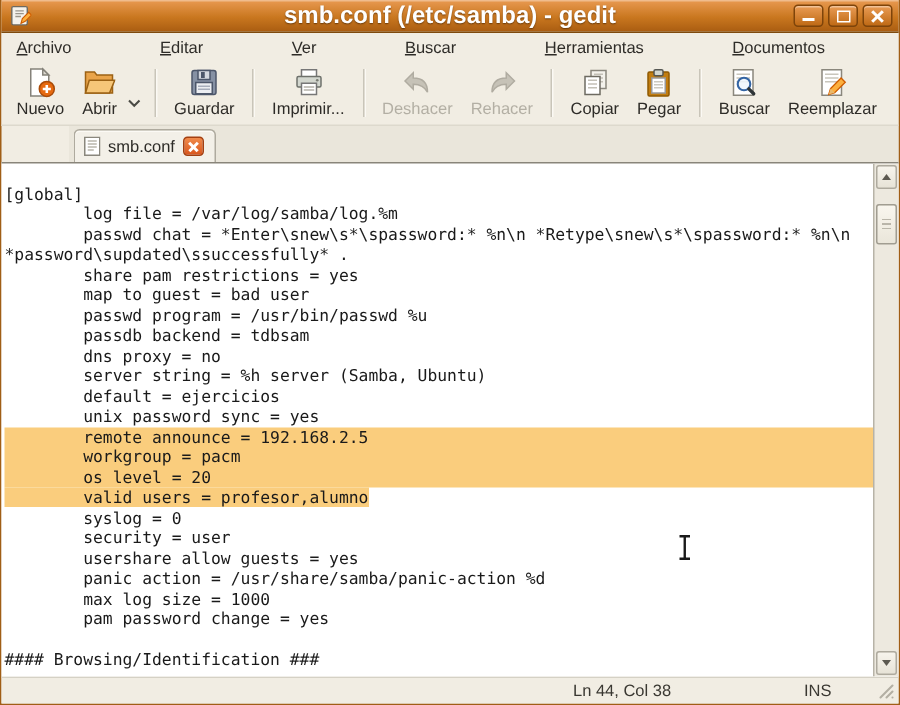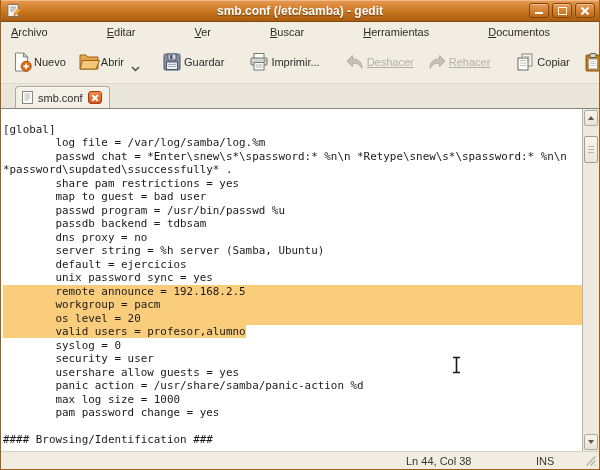--- a/index.html
+++ b/index.html
@@ -9,49 +9,49 @@
   .window { width:600px; height:470px; display:flex; flex-direction:column;
             border-left:1px solid #a05e16; border-right:1px solid #a05e16; border-bottom:1px solid #a05e16;
             background:#f1ede3; }
 
   
   .titlebar { height:22px; flex:0 0 22px; position:relative; display:flex; align-items:center;
               background:linear-gradient(#e99a52, #c9771f 55%, #aa5d11);
               border-bottom:1px solid #7e4a0c; box-shadow:inset 0 1px 0 rgba(255,255,255,.35); }
   .titlebar .app-icon { margin-left:5px; display:flex; }
   .title-text { position:absolute; left:0; right:0; text-align:center; color:#fff; font-weight:bold;
-                font-size:12px; text-shadow:0 1px 1px rgba(60,30,0,.65); pointer-events:none; }
+                font-size:16px; text-shadow:0 1px 1px rgba(60,30,0,.65); pointer-events:none; }
   .win-controls { margin-left:auto; display:flex; gap:3px; padding-right:4px; position:relative; }
   .win-btn { width:20px; height:15px; border:1px solid #7e440a; border-radius:3px;
              background:linear-gradient(#ea9c55, #bf6a15);
              box-shadow:inset 0 1px 0 rgba(255,255,255,.4); position:relative; }
   .win-btn .g-min { position:absolute; left:5px; right:5px; bottom:3px; height:2px; background:#fff; }
   .win-btn .g-max { position:absolute; left:5px; top:3px; width:9px; height:8px; border:1.5px solid #fff; }
   .win-btn .g-x1, .win-btn .g-x2 { position:absolute; left:4px; top:6px; width:10px; height:2px; background:#fff; }
   .win-btn .g-x1 { transform:rotate(45deg); }
   .win-btn .g-x2 { transform:rotate(-45deg); }
 
   
   .menubar { height:19px; flex:0 0 19px; display:flex; align-items:center; background:#f1ede3; padding-left:2px;gap:43px; }
   .menu-item { padding:2px 8px; white-space:nowrap; }
   .mn { text-decoration:underline; }
 
   
   .toolbar { height:43px; flex:0 0 43px; display:flex; align-items:center; background:#f1ede3;
              padding:1px 4px 2px 4px; border-bottom:1px solid #ddd9cd; }
-  .tb-btn { display:flex; flex-direction:row; align-items:center; justify-content:flex-end; gap:1px;
+  .tb-btn { display:flex; flex-direction:column; align-items:center; justify-content:flex-end; gap:1px;
             padding:2px 6px 2px 6px; border-radius:3px; }
   .tb-btn .lbl { white-space:nowrap; }
-  .tb-btn.disabled .lbl { color:#b3afa4;text-decoration:underline; }
+  .tb-btn.disabled .lbl { color:#b3afa4; }
   .tb-group { display:flex; align-items:center; }
   .tb-sep { width:1px; height:32px; background:#c9c5b9; box-shadow:1px 0 0 #fbf9f4; margin:0 6px; }
   .dd-chevron { display:flex; align-items:center; padding:14px 3px 0 1px; }
 
   
-  .tabbar { height:24px; flex:0 0 24px; background:#eae6db; display:flex; align-items:flex-end; padding-left:14px; }
+  .tabbar { height:24px; flex:0 0 24px; background:#eae6db; display:flex; align-items:flex-end; padding-left:3px;margin-left:45px; }
   .tab { height:22px; display:flex; align-items:center; gap:5px; padding:0 7px 0 6px;
          background:#f3f0e8; border:1px solid #aeaa9e; border-bottom:none; border-radius:4px 4px 0 0;
          box-shadow:inset 0 1px 0 #fcfaf5; }
   .tab-close { width:14px; height:13px; border:1px solid #a33f10; border-radius:3px;
                background:linear-gradient(#f08a4b,#d9571e); position:relative; }
   .tab-close i { position:absolute; left:2.5px; top:5px; width:8px; height:1.8px; background:#fff; display:block; }
   .tab-close i:first-child { transform:rotate(45deg); }
   .tab-close i:last-child { transform:rotate(-45deg); }
 
   
@@ -69,21 +69,21 @@
   .sb-track { flex:1 1 auto; position:relative; }
   .sb-thumb { position:absolute; left:1px; right:1px; top:9px; height:27px; border:1px solid #a19d91; border-radius:2px;
               background:linear-gradient(#f9f6ee,#eae6da); }
   .sb-thumb::after { content:""; position:absolute; left:3px; right:3px; top:9px; height:8px;
                      background:repeating-linear-gradient(#b9b5a9 0 1px, transparent 1px 3px); }
 
   
   .statusbar { height:18px; flex:0 0 18px; background:#f1ede3; border-top:1px solid #d5d1c5;
                display:flex; align-items:center; color:#3a3832; }
   .sb-spacer { flex:1 1 auto; }
-  .pos-text { width:130px; }
+  .pos-text { width:154px; }
   .ins-text { width:48px; }
   .grip { width:13px; height:13px; margin-right:2px; }
 
   .ibeam { position:absolute; left:450px; top:247px; }
 
   svg { display:block; }
 </style>
 </head>
 <body>
 

